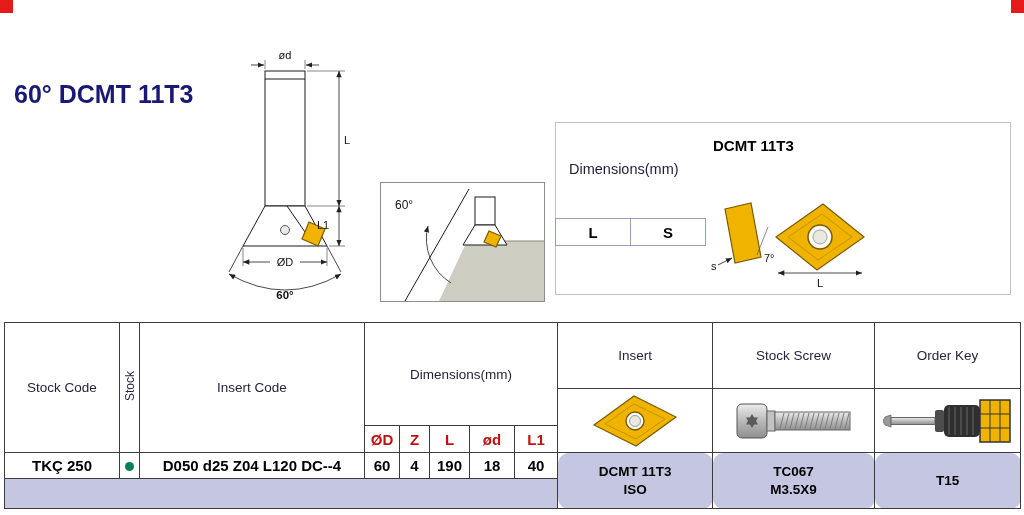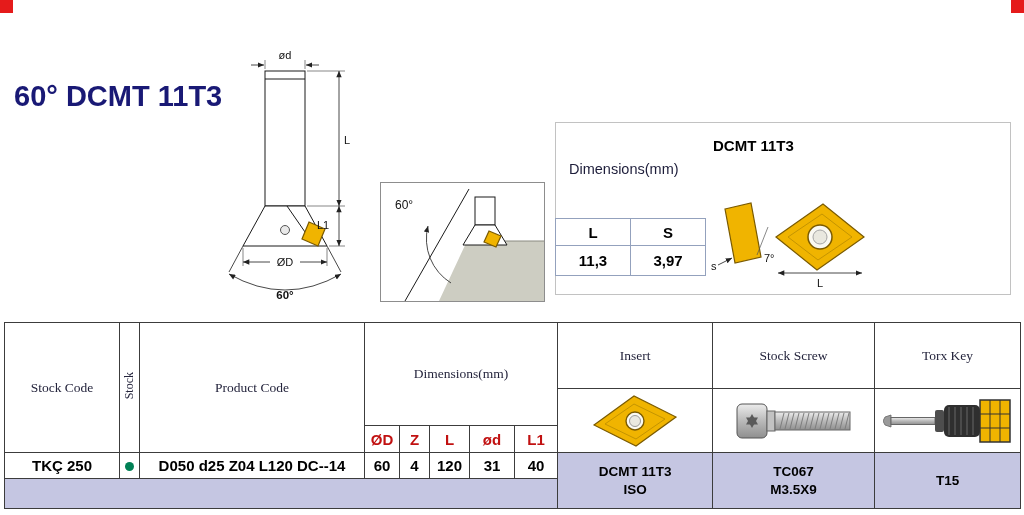--- a/index.html
+++ b/index.html
@@ -5,21 +5,21 @@
   * { margin:0; padding:0; box-sizing:border-box; }
   html,body { background:#ffffff; }
   .sheet {
     position:relative; width:1024px; height:515px; background:#fff;
     font-family:"Liberation Sans","DejaVu Sans",sans-serif; color:#222; overflow:hidden;
   }
   .abs { position:absolute; }
   .corner { width:13px; height:13px; background:var(--corner-red,#e51b1b); }
   .corner.tl { left:0; top:0; }
   .corner.tr { right:0; top:0; }
-  .title { left:14px; top:80px; font-size:29px; font-weight:bold; color:var(--title-navy,#191975); }
+  .title { left:14px; top:80px; font-size:25px; font-weight:bold; color:var(--title-navy,#191975); }
 
   svg text { font-family:"Liberation Sans","DejaVu Sans",sans-serif; }
   .tech   { stroke:#1a1a1a; stroke-width:1; fill:none; }
   .techfill{ stroke:#1a1a1a; stroke-width:1; fill:#fff; }
   .dim    { stroke:#333; stroke-width:0.9; fill:none; }
   .ext    { stroke:#555; stroke-width:0.7; fill:none; }
   .dimtext{ font-size:11px; fill:#111; }
   .dimbold{ font-size:11.5px; fill:#111; font-weight:bold; }
   .yellow { fill:var(--insert-yellow,#f0b400); stroke:#7a5a00; stroke-width:1.2; }
   .innerline { fill:none; stroke:#c49400; stroke-width:1; }
@@ -31,25 +31,25 @@
   .ls-table { position:absolute; left:-1px; top:95px; border-collapse:collapse; }
   .ls-table td { border:1px solid #93a1bd; width:75px; text-align:center; font-weight:bold; color:#000; background:#fff; }
   .ls-table .hrow td { height:27px; font-size:15px; }
   .ls-table .vrow td { height:30px; font-size:15px; }
   .insert-name { position:absolute; left:157px; top:14px; font-size:15px; font-weight:bold; color:#000; }
   .insert-svg { position:absolute; left:152px; top:28px; }
 
   .spec-table-wrap { left:4px; top:322px; }
   table.spec { border-collapse:collapse; table-layout:fixed; width:1016px; background:#fff; }
   table.spec th, table.spec td { border:1px solid #3c3c3c; text-align:center; vertical-align:middle; overflow:hidden; padding:0; }
-  table.spec th { font-weight:normal; font-size:13.5px; color:#24243c;font-family:Liberation Serif, serif; }
+  table.spec th { font-weight:normal; font-size:13.5px; color:#24243c; }
   tr.r1 { height:66px; } tr.r2 { height:37px; } tr.r3 { height:27px; }
   tr.r4 { height:26px; } tr.r5 { height:30px; }
   .subhead td { color:var(--subheader-red,#c11111); font-weight:bold; font-size:15px; }
-  .datarow td { font-weight:bold; font-size:15px; color:#000; }
+  .datarow td { font-weight:bold; font-size:15px; color:#000;border-radius:11px; }
   .lav { background:var(--row-highlight,#c5c6e2); }
   .part-text { font-size:13.5px; font-weight:bold; line-height:1.3; color:#000; }
   .stock-vert { writing-mode:vertical-rl; transform:rotate(180deg); font-size:12px; display:inline-block; color:#24243c; }
   .dot { display:inline-block; width:9px; height:9px; border-radius:50%; background:var(--stock-green,#008055); }
   .imgcell svg { display:block; margin:0 auto; }
 </style>
 </head>
 <body>
 
 <div class="sheet">
@@ -117,24 +117,20 @@
     </svg>
   </div>
 
   <div class="abs spec-panel">
     <div class="dims-title">Dimensions(mm)</div>
     <table class="ls-table">
       <tbody>
           <tr class="hrow">
         <td>L</td>
         <td>S</td>
-      </tr>
-      <tr class="vrow">
-        <td>11,3</td>
-        <td>3,97</td>
       </tr>
     </tbody>
       </table>
     <div class="insert-name">DCMT 11T3</div>
     <svg class="insert-svg" width="300" height="142" viewBox="0 0 300 142">
 
       <polygon points="17,58 43,52 53,106 27,112" class="yellow"></polygon>
       <line x1="49" y1="104" x2="60" y2="76" class="ext"></line>
       <line x1="10" y1="114" x2="24" y2="107" class="dim" marker-end="url(#aE)"></line>
       <text x="3" y="119" class="dimtext">s</text>
@@ -161,25 +157,25 @@
         <col style="width:45px">
           <col style="width:43px">
         <col style="width:155px">
           <col style="width:162px">
           <col style="width:146px">
       </colgroup>
       <tbody>
           <tr class="r1">
         <th rowspan="3">Stock Code</th>
         <th rowspan="3"><span class="stock-vert">Stock</span></th>
-        <th rowspan="3">Product Code</th>
+        <th rowspan="3">Insert Code</th>
         <th colspan="5" rowspan="2">Dimensions(mm)</th>
         <th>Insert</th>
         <th>Stock Screw</th>
-        <th>Torx Key</th>
+        <th>Order Key</th>
       </tr>
       <tr class="r2">
         <td rowspan="2" class="imgcell">
           <svg width="92" height="62" viewBox="0 0 92 62">
             <polygon points="5,35 45,6 87,27 47,56" class="yellow"></polygon>
             <polygon points="16,34 45,14 76,29 47,49" class="innerline"></polygon>
             <circle cx="46" cy="31" r="9" fill="#fbfaf3" stroke="#7a5a00" stroke-width="1.4"></circle>
             <circle cx="46" cy="31" r="5.5" fill="#eae9e0" stroke="#9a9a9a" stroke-width="1"></circle>
           </svg>
         </td>
@@ -215,25 +211,25 @@
       <tr class="r3 subhead">
         <td>ØD</td>
         <td>Z</td>
         <td>L</td>
         <td>ød</td>
         <td>L1</td>
       </tr>
       <tr class="r4 datarow">
         <td>TKÇ 250</td>
         <td><span class="dot"></span></td>
-        <td>D050 d25 Z04 L120 DC--14</td>
+        <td>D050 d25 Z04 L120 DC--4</td>
         <td>60</td>
         <td>4</td>
-        <td>120</td>
-        <td>31</td>
+        <td>190</td>
+        <td>18</td>
         <td>40</td>
         <td rowspan="2" class="lav">
           <div class="part-text">DCMT 11T3</div>
           <div class="part-text">ISO</div>
         </td>
         <td rowspan="2" class="lav">
           <div class="part-text">TC067</div>
           <div class="part-text">M3.5X9</div>
         </td>
         <td rowspan="2" class="lav">

